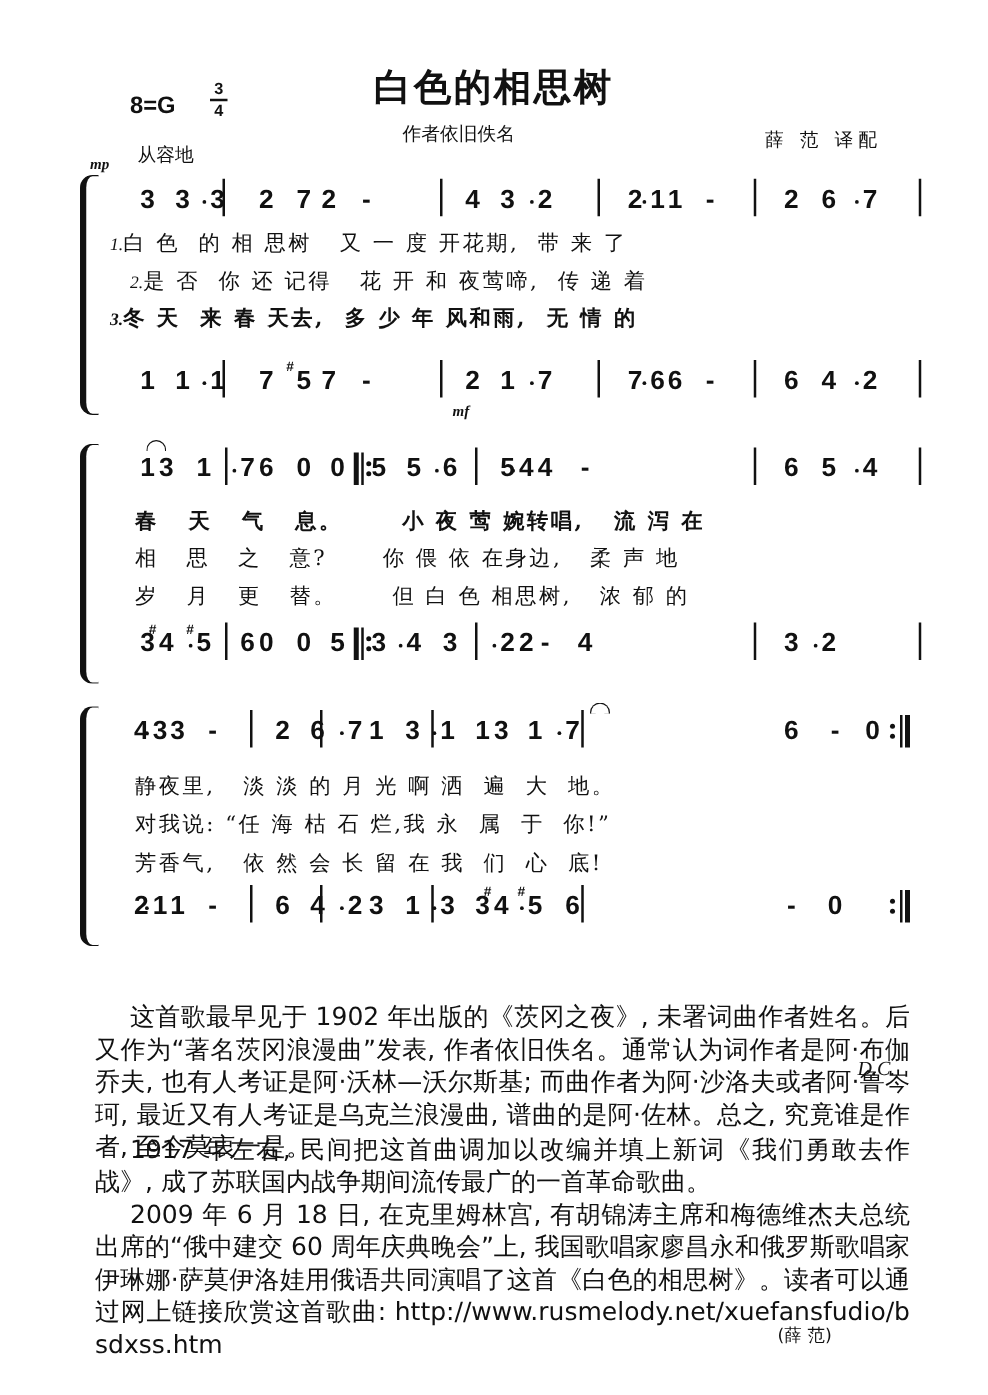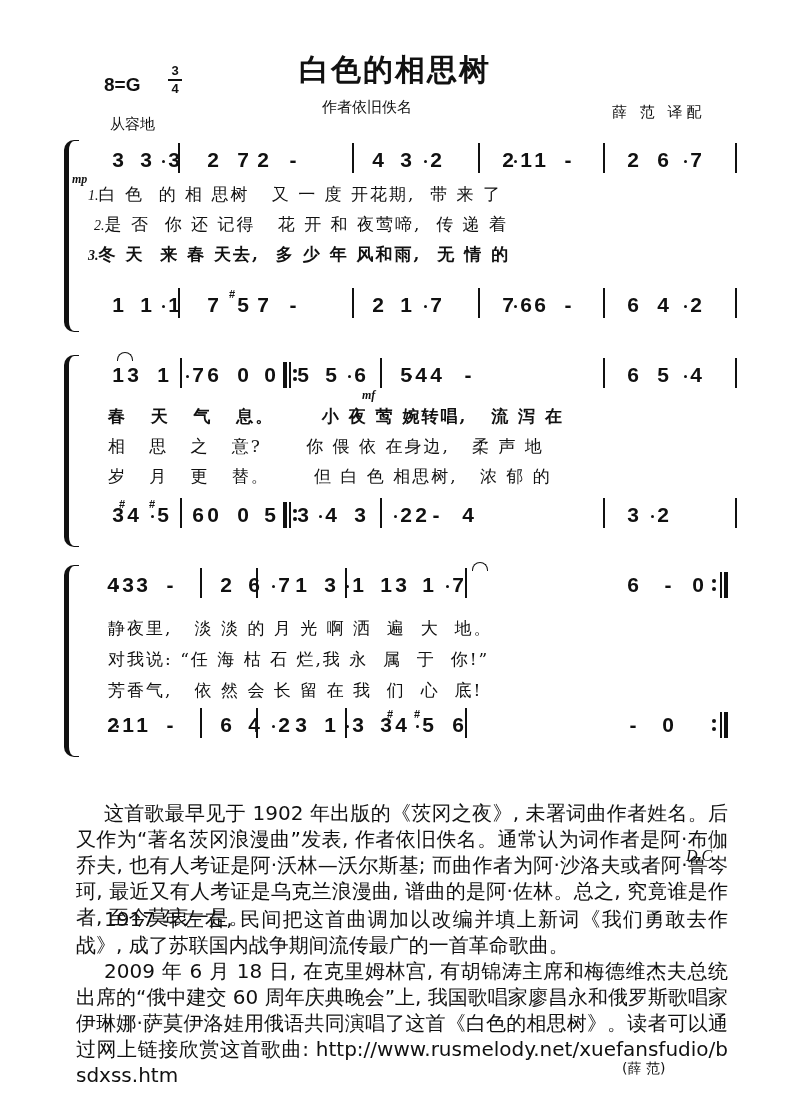--- a/index.html
+++ b/index.html
@@ -8,21 +8,21 @@
   .abs{position:absolute;}
   .title{left:0;width:790px;top:50px;text-align:center;font-size:30px;font-weight:bold;
          font-family:"DejaVu Sans","Liberation Sans",sans-serif;letter-spacing:2px;}
   .key{left:104px;top:74px;font-size:19px;font-weight:bold;font-family:"Liberation Sans",sans-serif;}
   .frac{position:absolute;left:168px;top:64px;width:14px;text-align:center;font-weight:bold;
         font-size:13px;line-height:14px;font-family:"Liberation Sans",sans-serif;}
   .frac .line{height:1.5px;background:#111;margin:1px 0;}
   .subtitle{left:322px;top:98px;font-size:15px;}
   .arranger{left:612px;top:103px;font-size:15px;letter-spacing:4px;}
   .tempo{left:110px;top:115px;font-size:15px;font-family:"DejaVu Sans",sans-serif;}
-  .dyn{font-style:italic;font-weight:bold;font-size:12px;font-family:"Liberation Serif",serif;margin-top:48px;}
+  .dyn{font-style:italic;font-weight:bold;font-size:12px;font-family:"Liberation Serif",serif;}
   .brace{position:absolute;width:10px;border-left:5px solid #111;border-top:1.5px solid #111;border-bottom:1.5px solid #111;
          border-radius:10px 0 0 10px;}
   .n{position:absolute;top:0;font-size:21px;font-weight:bold;font-family:"Liberation Sans",sans-serif;
      line-height:30px;width:16px;text-align:center;}
   .dotb{position:absolute;width:3px;height:3px;border-radius:50%;background:#111;}
   .bar{position:absolute;width:1.5px;background:#111;}
   .bar.thick{width:4px;}
   .rdots{position:absolute;width:4px;}
   .rdots i{display:block;width:4px;height:4px;border-radius:50%;background:#111;margin:4px 0;}
   .sharp{position:absolute;font-size:11px;font-weight:bold;font-family:"Liberation Sans",sans-serif;}
@@ -98,21 +98,21 @@
     <div class="n" style="left:625px;top:290px;">6</div>
     <div class="n" style="left:655px;top:290px;">4</div>
     <div class="dotb" style="left:684px;top:305px;"></div>
     <div class="n" style="left:688px;top:290px;">2</div>
     <div class="bar" style="left:178px;top:288px;height:30px;"></div>
     <div class="bar" style="left:352px;top:288px;height:30px;"></div>
     <div class="bar" style="left:478px;top:288px;height:30px;"></div>
     <div class="bar" style="left:603px;top:288px;height:30px;"></div>
     <div class="bar" style="left:735px;top:288px;height:30px;"></div>
     <div class="lyr" style="left: 88px; top: 183px;"><span class="vnum">1.</span><span style="white-space: pre; letter-spacing: 2px;">白 色  的 相 思树   又 一 度 开花期,  带 来 了</span></div>
-    <div class="lyr" style="left: 94px; top: 213px;"><span class="vnum">2.</span><span style="white-space: pre; letter-spacing: 2px;">是 否  你 还 记得   花 开 和 夜莺啼,  传 递 着</span></div>
+    <div class="lyr" style="left: 104px; top: 213px;"><span class="vnum">2.</span><span style="white-space: pre; letter-spacing: 2px;">是 否  你 还 记得   花 开 和 夜莺啼,  传 递 着</span></div>
     <div class="lyr" style="left: 88px; top: 243px; font-weight: bold;"><span class="vnum">3.</span><span style="white-space: pre; letter-spacing: 2px;">冬 天  来 春 天去,  多 少 年 风和雨,  无 情 的</span></div>
     <div class="brace" style="left:64px;top:355px;height:190px;"></div>
     <div class="n" style="left:110px;top:360px;">1</div>
     <div class="n" style="left:125px;top:360px;">3</div>
     <div class="n" style="left:155px;top:360px;">1</div>
     <div class="dotb" style="left:186px;top:375px;"></div>
     <div class="n" style="left:190px;top:360px;">7</div>
     <div class="n" style="left:205px;top:360px;">6</div>
     <div class="n" style="left:235px;top:360px;">0</div>
     <div class="n" style="left:262px;top:360px;">0</div>
@@ -167,21 +167,21 @@
     <div class="rdots" style="left:293px;top:505px;">
       <i></i>
       <i></i>
     </div>
     <div class="bar" style="left:380px;top:498px;height:30px;"></div>
     <div class="bar" style="left:603px;top:498px;height:30px;"></div>
     <div class="bar" style="left:735px;top:498px;height:30px;"></div>
     <div class="lyr" style="left:108px;top:405px;"><span style="white-space: pre; letter-spacing: 2px; font-weight: bold;">春   天   气   息。      小 夜 莺 婉转唱,   流 泻 在</span></div>
     <div class="lyr" style="left:108px;top:435px;"><span style="white-space: pre; letter-spacing: 2px;">相   思   之   意?      你 偎 依 在身边,   柔 声 地</span></div>
     <div class="lyr" style="left:108px;top:465px;"><span style="white-space: pre; letter-spacing: 2px;">岁   月   更   替。      但 白 色 相思树,   浓 郁 的</span></div>
-    <div class="abs dyn" style="left:362px;top:340px;">mf</div>
+    <div class="abs dyn" style="left:362px;top:322px;">mf</div>
     <div class="brace" style="left:64px;top:565px;height:190px;"></div>
     <div class="n" style="left:105px;top:570px;">4</div>
     <div class="dotb" style="left:116px;top:585px;"></div>
     <div class="n" style="left:120px;top:570px;">3</div>
     <div class="n" style="left:134px;top:570px;">3</div>
     <div class="n" style="left:162px;top:570px;">-</div>
     <div class="n" style="left:218px;top:570px;">2</div>
     <div class="n" style="left:246px;top:570px;">6</div>
     <div class="dotb" style="left:272px;top:585px;"></div>
     <div class="n" style="left:276px;top:570px;">7</div>

